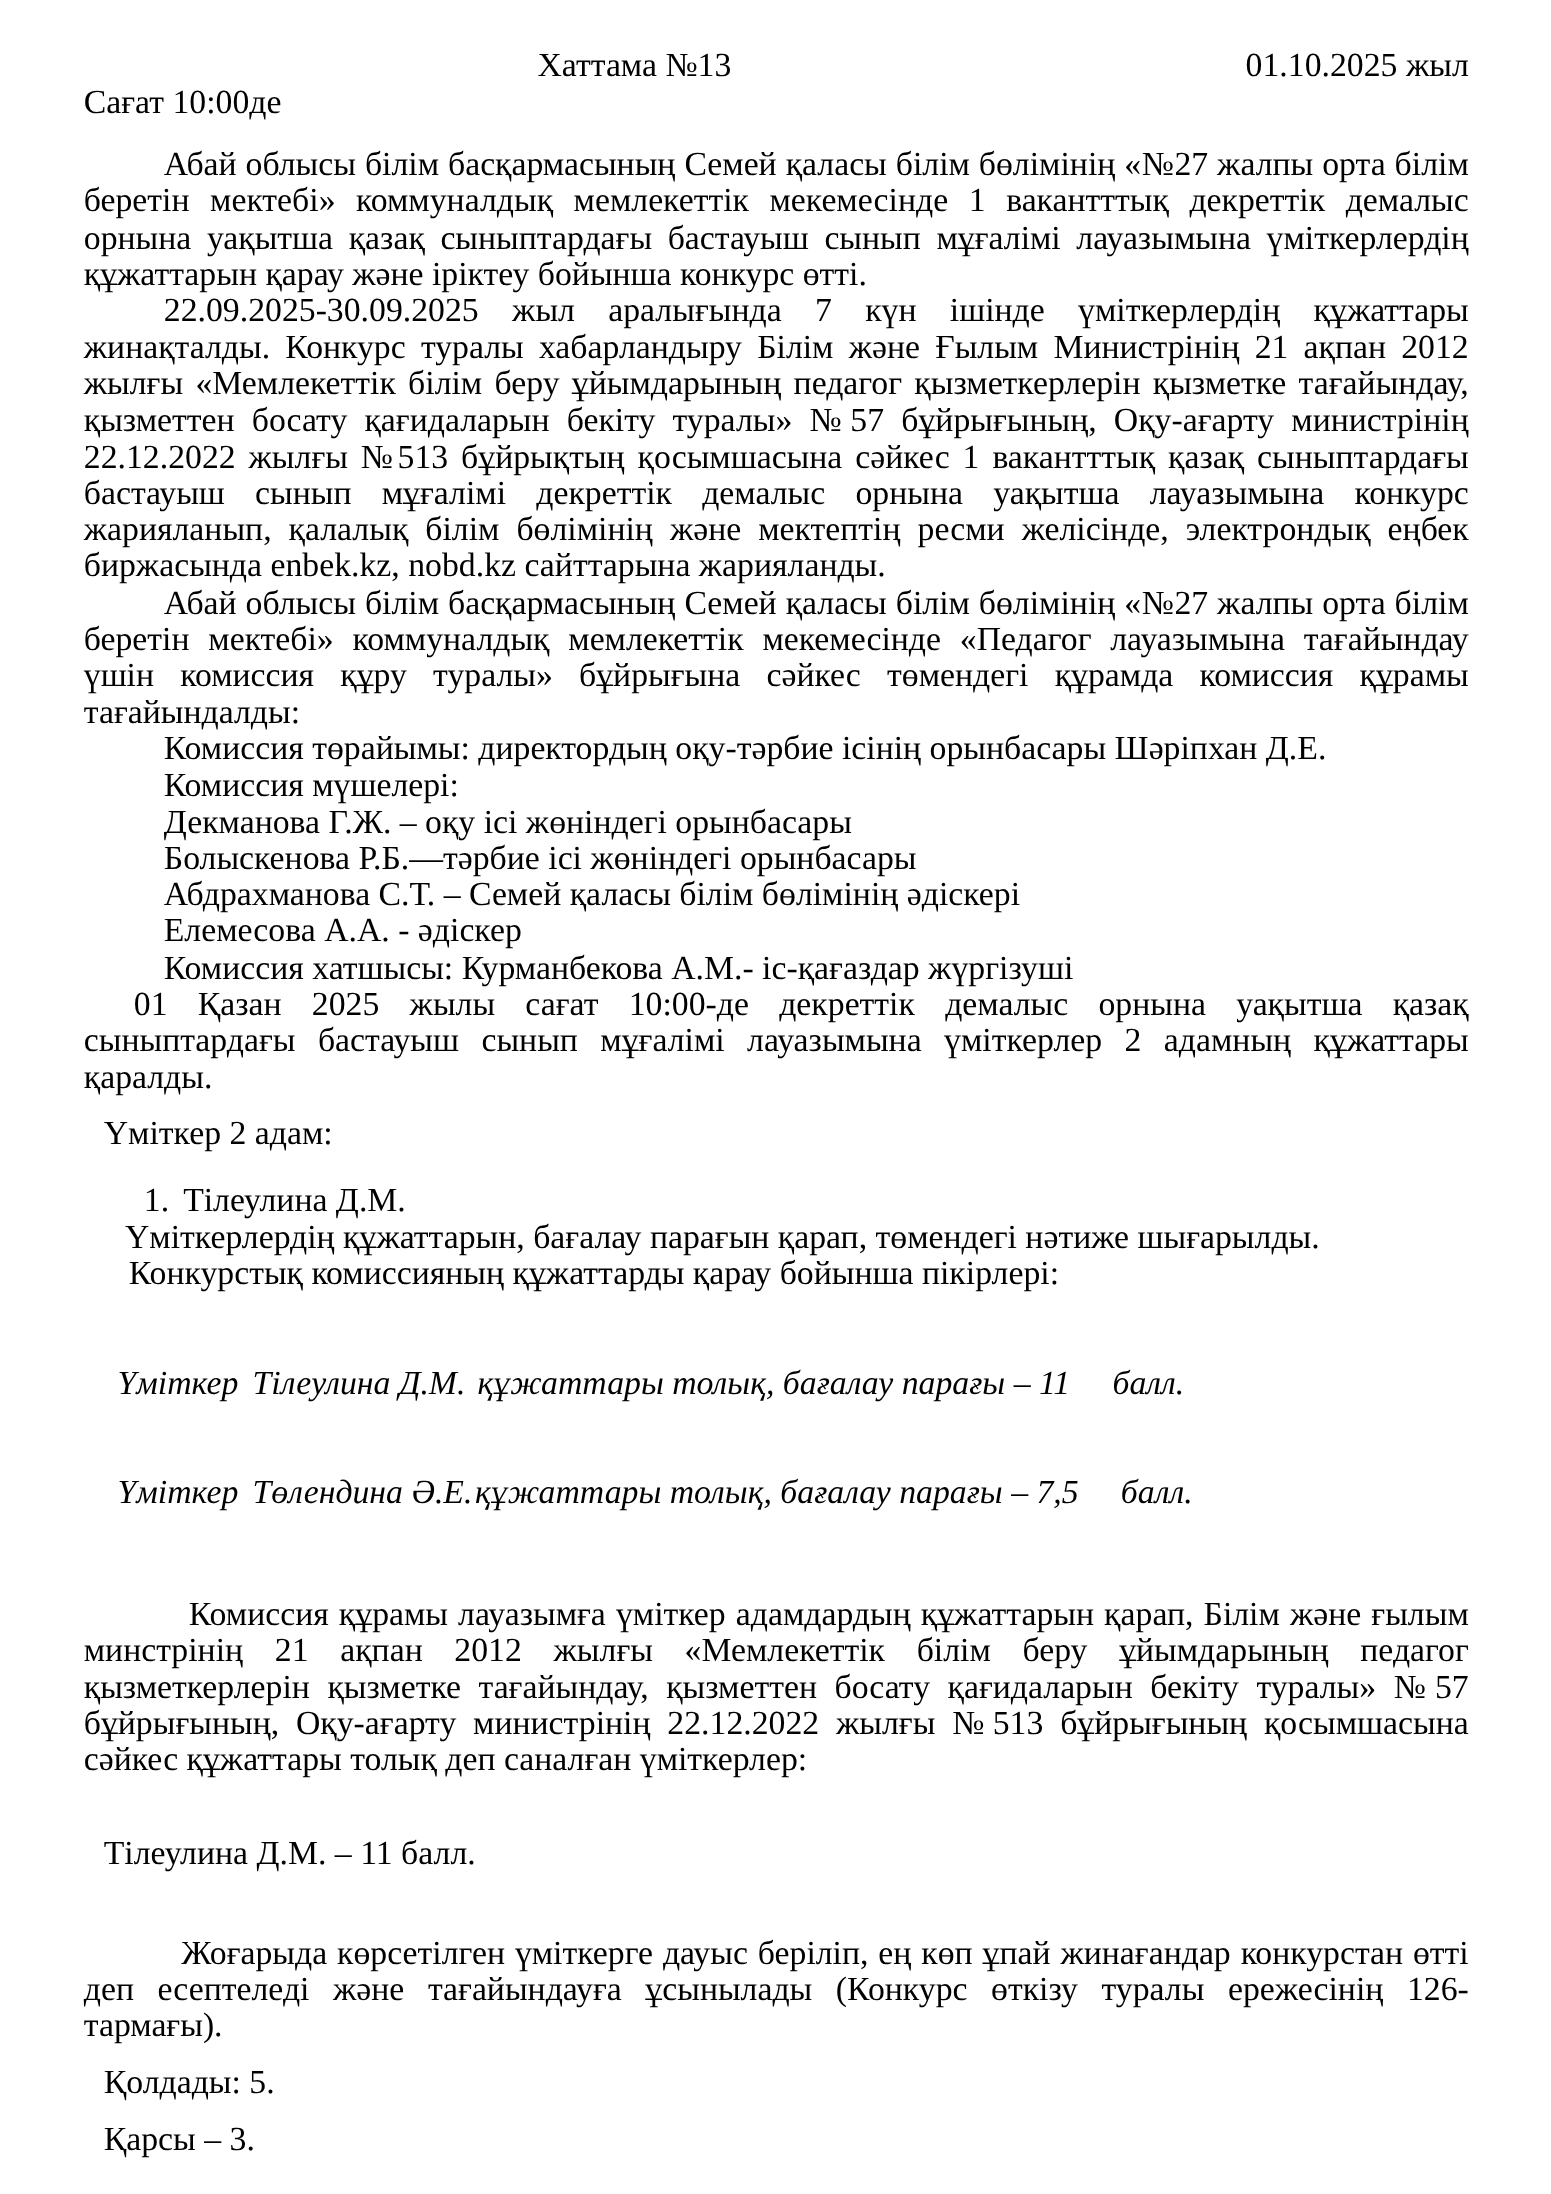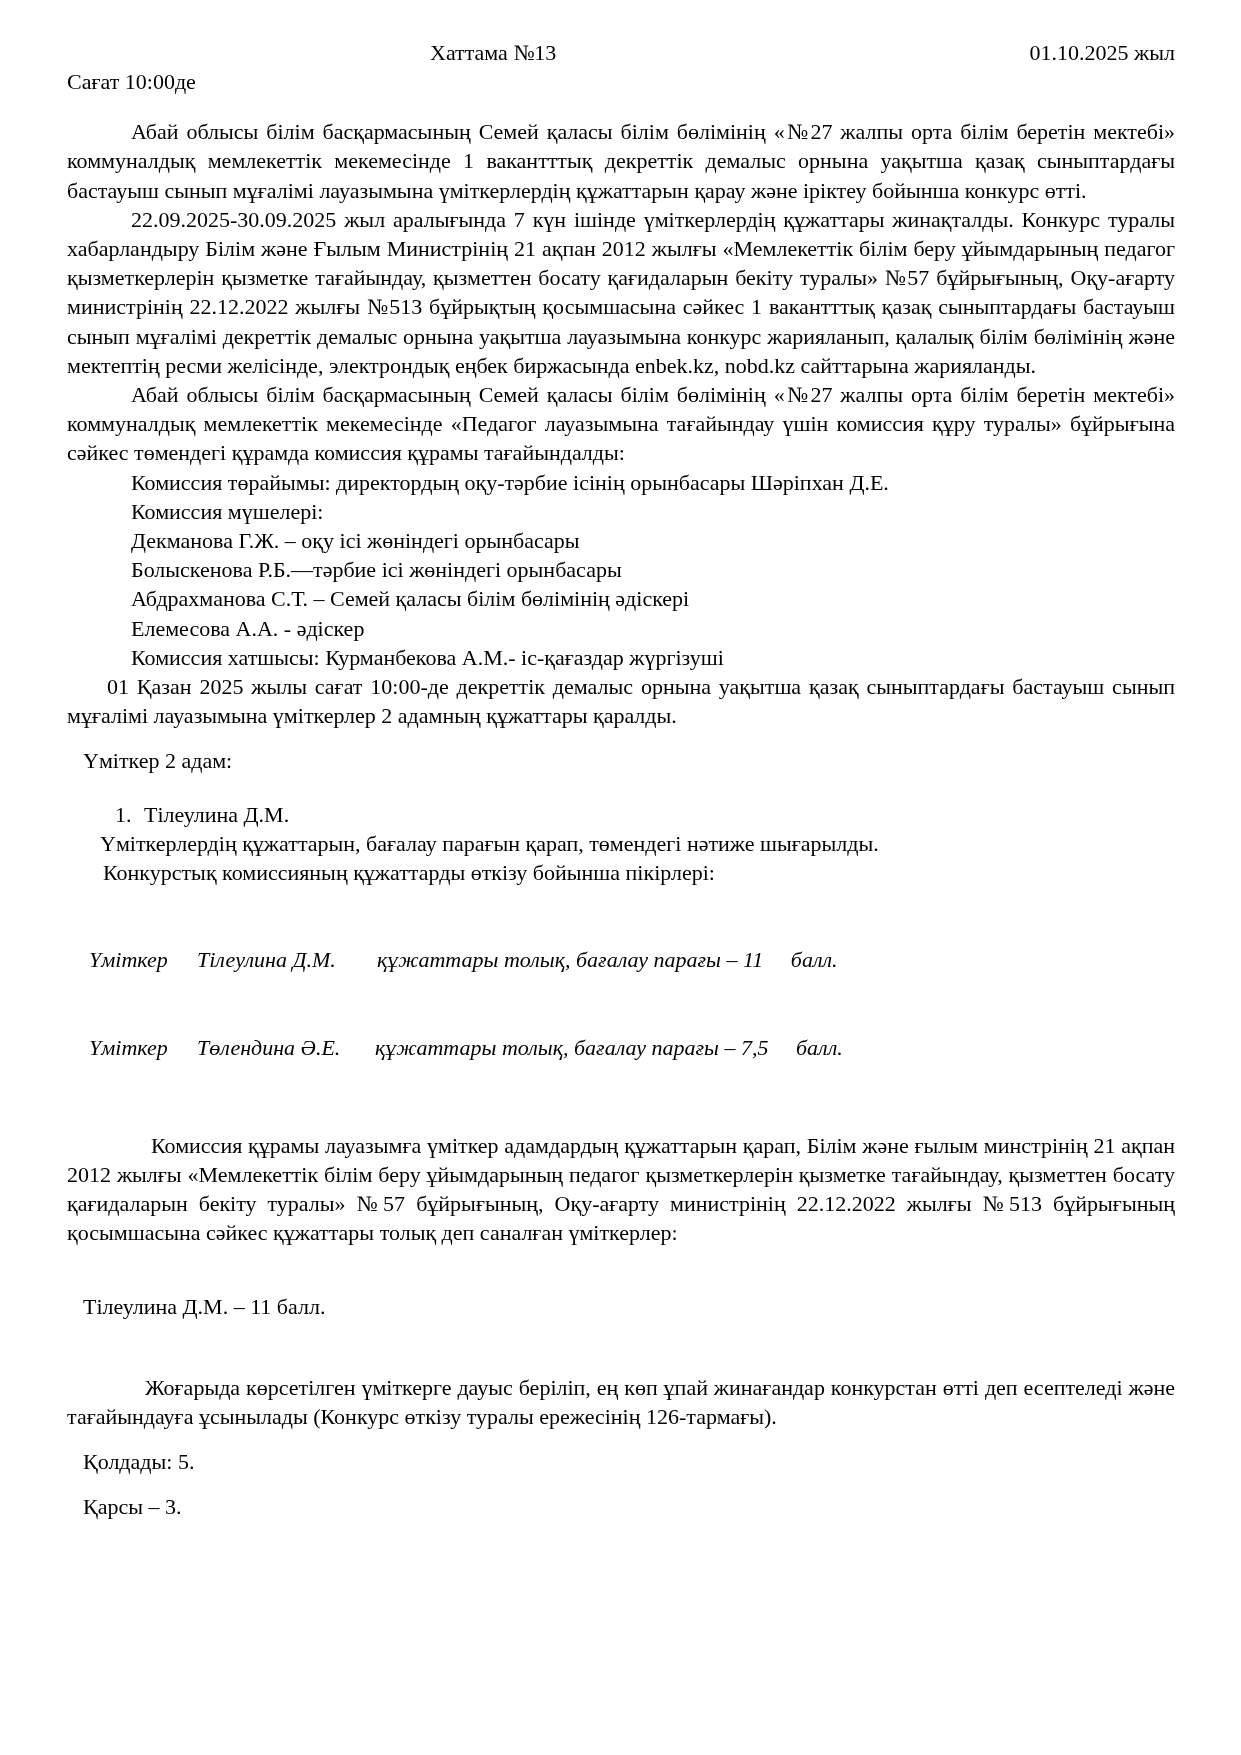--- a/index.html
+++ b/index.html
@@ -1,19 +1,19 @@
 <!DOCTYPE html>
 <html><head>
 <meta charset="utf-8">
 <style>
   html, body { margin: 0; padding: 0; background: #ffffff; }
   body { width: 1241px; height: 1755px; position: relative; overflow: hidden;
          font-family: "Liberation Serif", "DejaVu Serif", serif; color: #000; }
   .page { position: absolute; left: 67px; top: 38px; width: 1108px;
-          font-size: 22px; line-height: 29.2px; }
+          font-size: 27px; line-height: 29.2px; }
   .header-row { position: relative; height: 29px; }
   .title { position: absolute; left: 363px; top: 0; }
   .date { position: absolute; right: 0; top: 0; }
   .time { text-align: left; margin-right: 8px; }
   .para { text-align: justify; text-indent: 64px; margin: 0; }
   .indent-line { padding-left: 64px; }
   .list-line { padding-left: 48px; margin-top: 24px; }
   .list-num { display: inline-block; width: 18px; }
   .plain { margin: 16px; }
   .gap { height: 29px; }
@@ -46,21 +46,21 @@
   <div class="indent-line">Елемесова А.А. - әдіскер</div>
   <div class="indent-line">Комиссия хатшысы: Курманбекова А.М.- іс-қағаздар жүргізуші</div>
 
   <p class="para" style="text-indent:40px">01 Қазан  2025  жылы сағат 10:00-де декреттік демалыс орнына уақытша қазақ сыныптардағы  бастауыш сынып мұғалімі лауазымына  үміткерлер   2  адамның құжаттары қаралды.</p>
   <div class="plain">Үміткер 2 адам:</div>
   <div class="list-line">
     <span class="list-num">1.</span>&nbsp;
     <span>Тілеулина Д.М.</span>
   </div>
   <div style="padding-left:33px">Үміткерлердің құжаттарын, бағалау парағын қарап, төмендегі нәтиже шығарылды.</div>
-  <div style="padding-left:36px">Конкурстық комиссияның  құжаттарды өткізу бойынша пікірлері:</div>
+  <div style="padding-left:36px">Конкурстық комиссияның  құжаттарды қарау бойынша пікірлері:</div>
 
   <div class="gap"></div>
   <div class="result-row">
     <span class="c1">Үміткер</span><span class="c2">Тілеулина Д.М.</span><span class="c3">құжаттары толық, бағалау парағы – 11     балл.</span>
   </div>
   <div class="result-row">
     <span class="c1">Үміткер</span><span class="c2" style="width:178px">Төлендина Ә.Е.</span><span class="c3">құжаттары толық, бағалау парағы – 7,5     балл.</span>
   </div>
 
   <div class="gap"></div>

